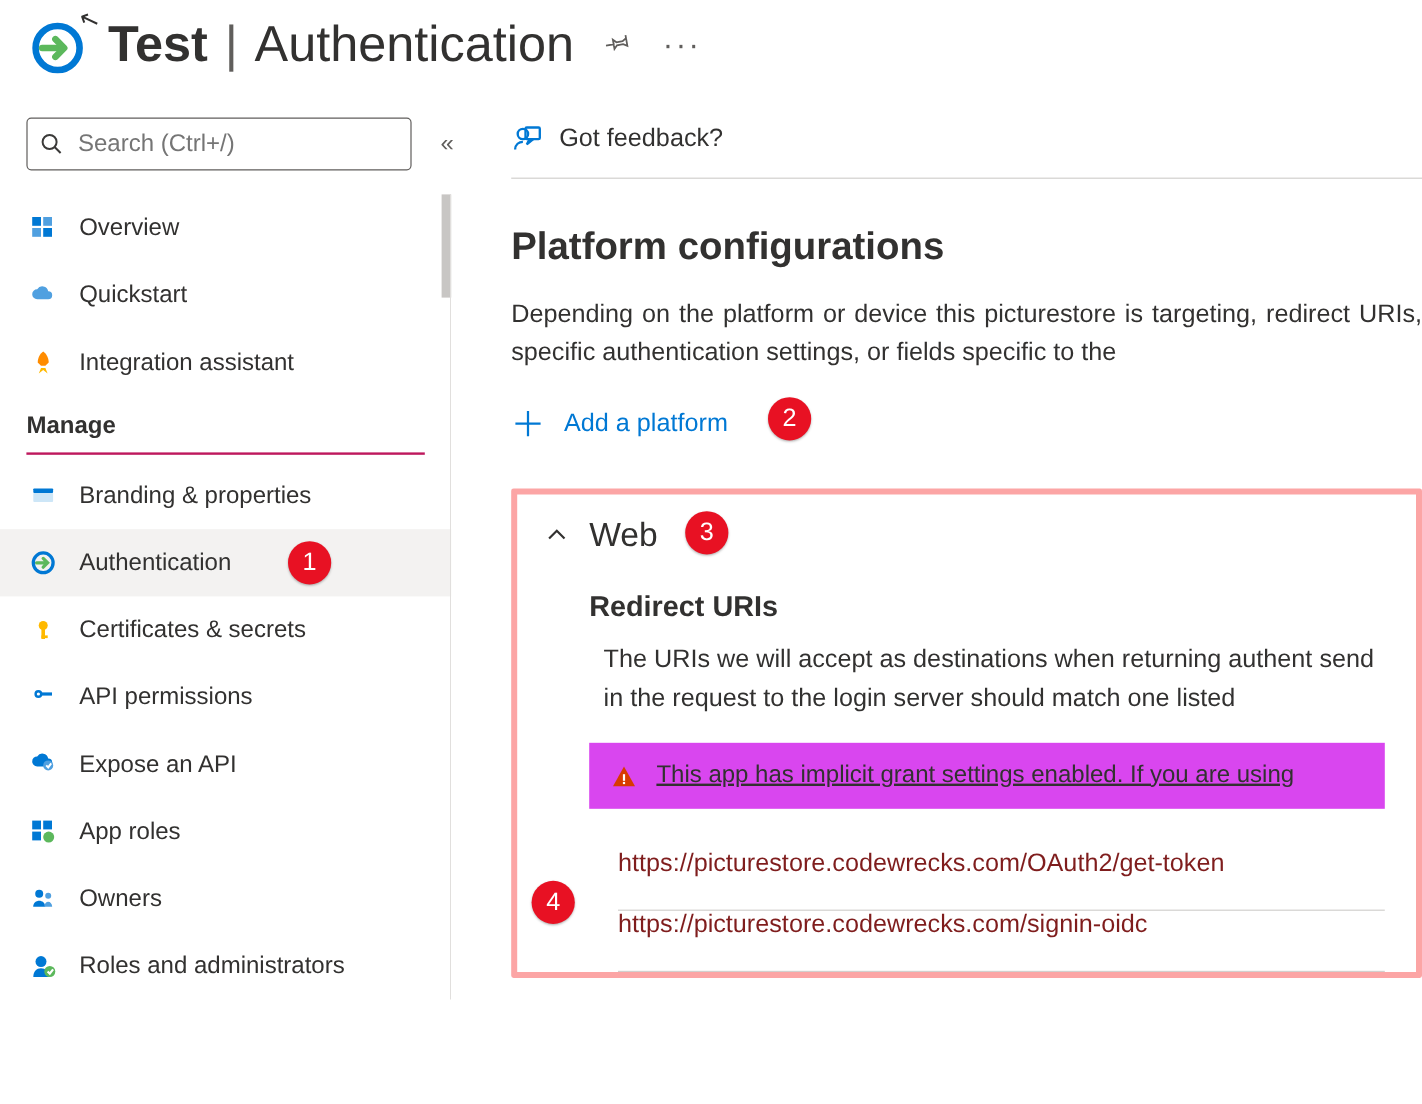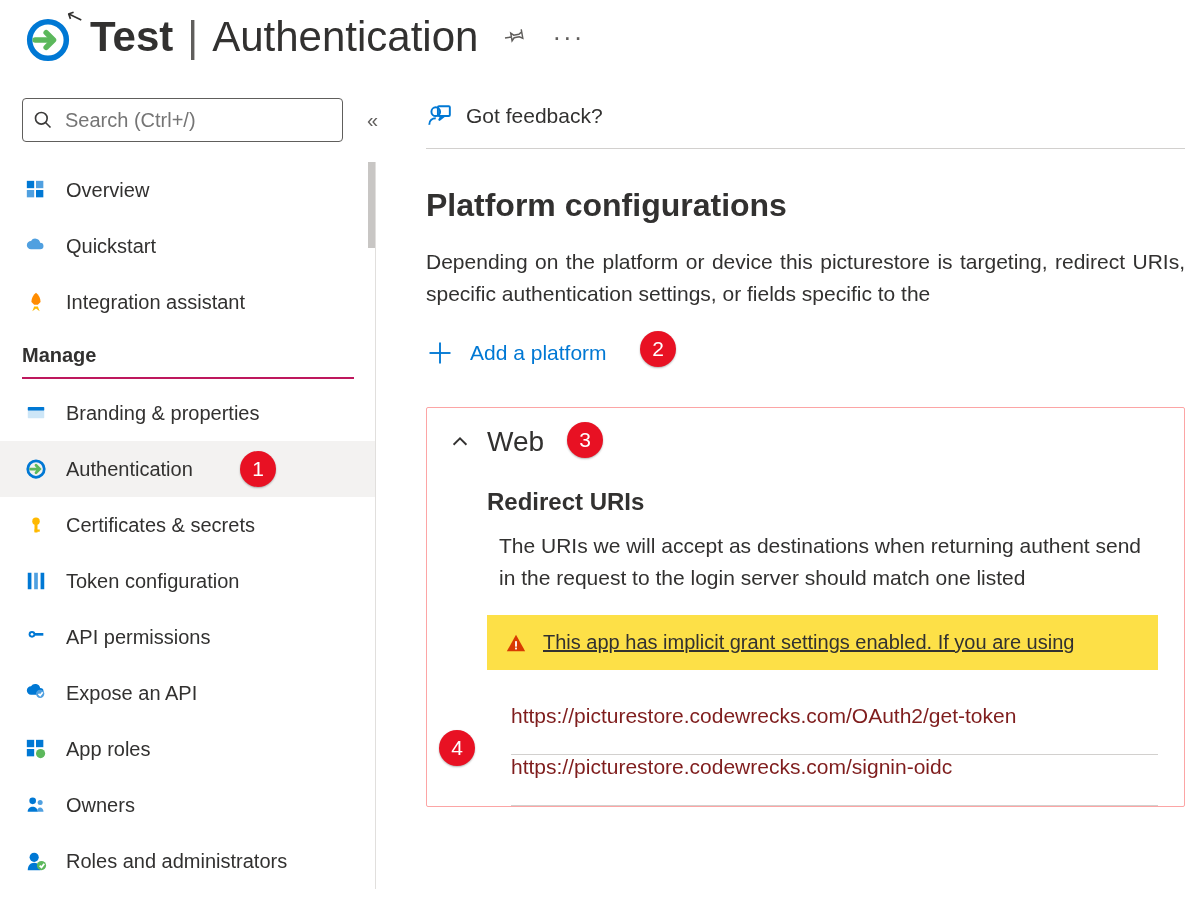--- a/index.html
+++ b/index.html
@@ -116,39 +116,39 @@
   .add-platform {
     display:flex; align-items:center;
     color:#0078d4; font-size:21px;
     cursor:pointer;
     margin-bottom: 40px;
   }
   .add-platform .plus { font-size:30px; margin-right:16px; line-height:0; font-weight:300;}
   .add-platform .plus svg { width:28px; height:28px; }
 
   .platform-card {
-    border:1px solid #fca5a5;
+    border:5px solid #fca5a5;
     border-radius:2px;
     margin-top: 10px;
   }
   .platform-header {
     display:flex; align-items:center;
     padding: 18px 26px 8px 22px;
     font-size:28px;
   }
   .platform-header .chev { width:28px; display:flex; color:#323130; margin-right:10px;}
   .platform-header .title { font-weight:400; }
   .subsection {
     padding: 8px 26px 0 60px;
   }
   .subsection h3 { font-size:24px; font-weight:600; margin: 14px 0 14px 0;}
   .subsection p { font-size:21px; line-height:1.5; margin:0 0 22px 12px;}
 
   .warning-banner {
-    background:#fde047;
+    background:#d946ef;
     display:flex; align-items:center;
     padding: 16px 18px;
     margin: 10px 0 30px 0;
     font-size:20px;
   }
   .warning-banner .wicon { color:#D83B01; margin-right:16px; display:flex;}
   .warning-banner .wtext { text-decoration: underline; color:#323130;}
   .uri-list { padding: 4px 0 0 24px;}
   .uri-row {
     height:50px; display:flex; align-items:flex-start;
@@ -277,30 +277,20 @@
               <svg viewBox="0 0 24 24" width="18" height="22">
                 <circle cx="12" cy="7" r="5" fill="#ffb900"></circle>
                 <rect x="10" y="11" width="4" height="11" fill="#ffb900"></rect>
                 <rect x="10" y="18" width="7" height="3" fill="#ffb900"></rect>
               </svg>
             </span>
           <span>Certificates &amp; secrets</span>
         </li>
         <li class="nav-item">
           <span class="icon">
-              <svg viewBox="0 0 24 24" width="22" height="22">
-                <rect x="3" y="3" width="4" height="18" fill="#0078d4"></rect>
-                <rect x="10" y="3" width="4" height="18" fill="#50a0e0"></rect>
-                <rect x="17" y="3" width="4" height="18" fill="#0078d4"></rect>
-              </svg>
-            </span>
-          <span>Token configuration</span>
-        </li>
-        <li class="nav-item">
-          <span class="icon">
               <svg viewBox="0 0 24 24" width="24" height="16">
                 <circle cx="6" cy="8" r="5" fill="#0078d4"></circle>
                 <rect x="9" y="6" width="14" height="4" fill="#0078d4"></rect>
                 <circle cx="6" cy="8" r="2" fill="#fff"></circle>
               </svg>
             </span>
           <span>API permissions</span>
         </li>
         <li class="nav-item">
           <span class="icon">

